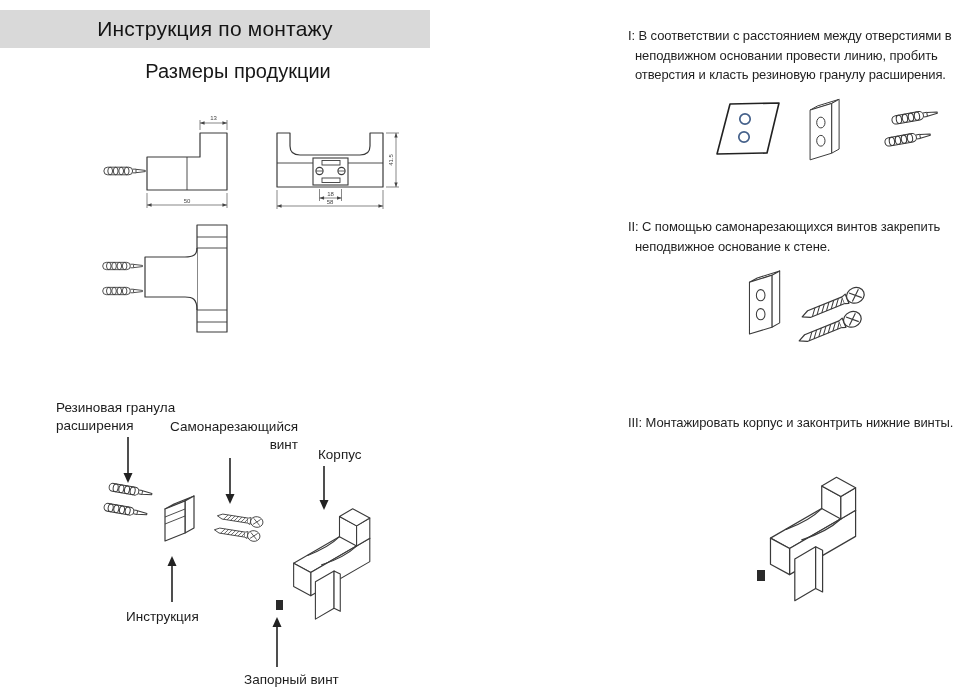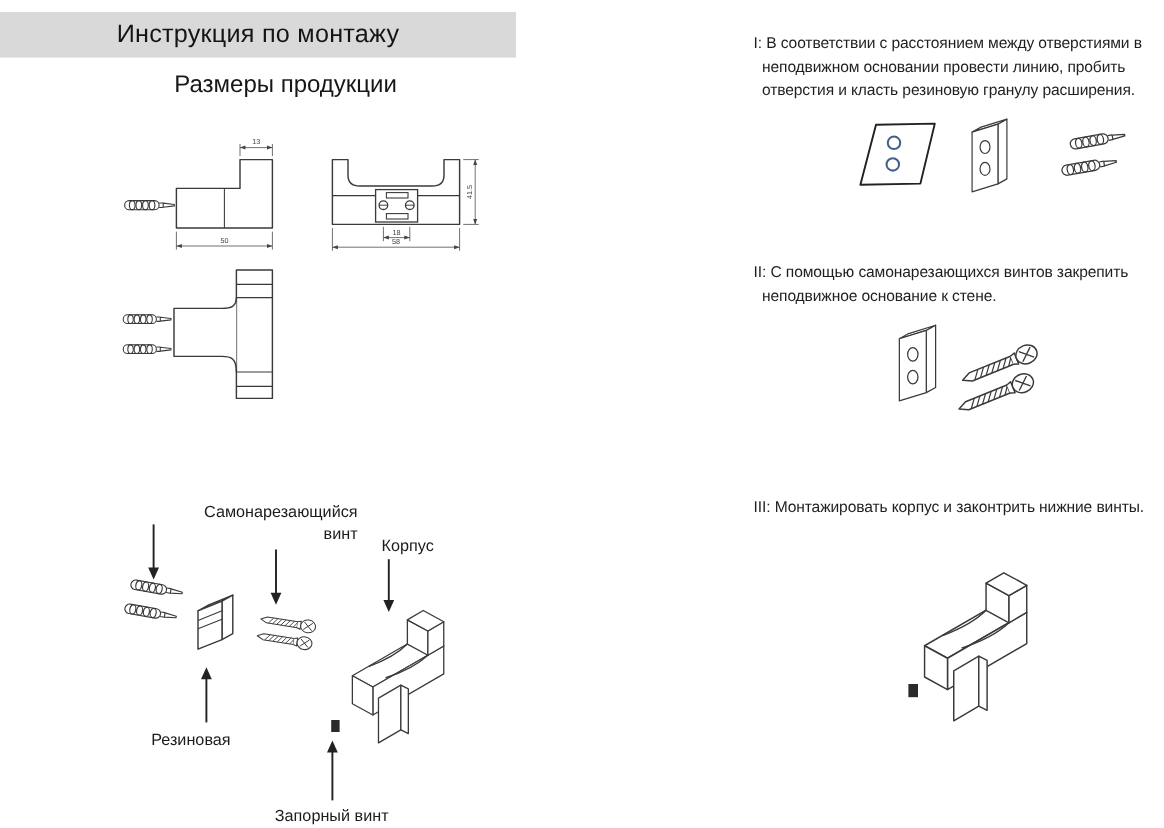--- a/index.html
+++ b/index.html
@@ -149,24 +149,25 @@
       <line x1="126" y1="14" x2="156" y2="14" stroke-width="0.9"></line>
       <line x1="126" y1="25" x2="156" y2="25" stroke-width="0.9"></line>
       <line x1="126" y1="87" x2="156" y2="87" stroke-width="0.9"></line>
       <line x1="126" y1="99" x2="156" y2="99" stroke-width="0.9"></line>
       <path d="M126,25 C126,32.5 121.5,34 114,34 L74,34 L74,74 L114,74 C121.5,74 126,75.5 126,87" fill="#fff"></path>
     </g>
     <use href="#sym-anchor" x="30" y="36.5" width="44" height="13"></use>
     <use href="#sym-anchor" x="30" y="61.5" width="44" height="13"></use>
   </svg>
 
+  <div class="lbl" style="left:56px;top:399px;width:150px">Резиновая гранула расширения</div>
   <div class="lbl center" style="left:158px;top:418px;width:140px">Самонарезающийся винт</div>
   <div class="lbl" style="left:318px;top:446px">Корпус</div>
-  <div class="lbl" style="left:126px;top:608px">Резиновая</div>
-  <div class="lbl" style="left:229px;top:671px">Запорный винт</div>
+  <div class="lbl" style="left:126px;top:608px">Инструкция</div>
+  <div class="lbl" style="left:244px;top:671px">Запорный винт</div>
 
   <svg class="abs ptr" style="left:121px;top:437px" width="14" height="46" viewBox="0 0 14 46">
     <line x1="7" y1="0" x2="7" y2="38" stroke-width="1.6"></line>
       <polygon points="7,46 2.5,36 11.5,36"></polygon>
   </svg>
   <svg class="abs ptr" style="left:223px;top:458px" width="14" height="46" viewBox="0 0 14 46">
     <line x1="7" y1="0" x2="7" y2="38" stroke-width="1.6"></line>
       <polygon points="7,46 2.5,36 11.5,36"></polygon>
   </svg>
   <svg class="abs ptr" style="left:317px;top:466px" width="14" height="44" viewBox="0 0 14 44">

